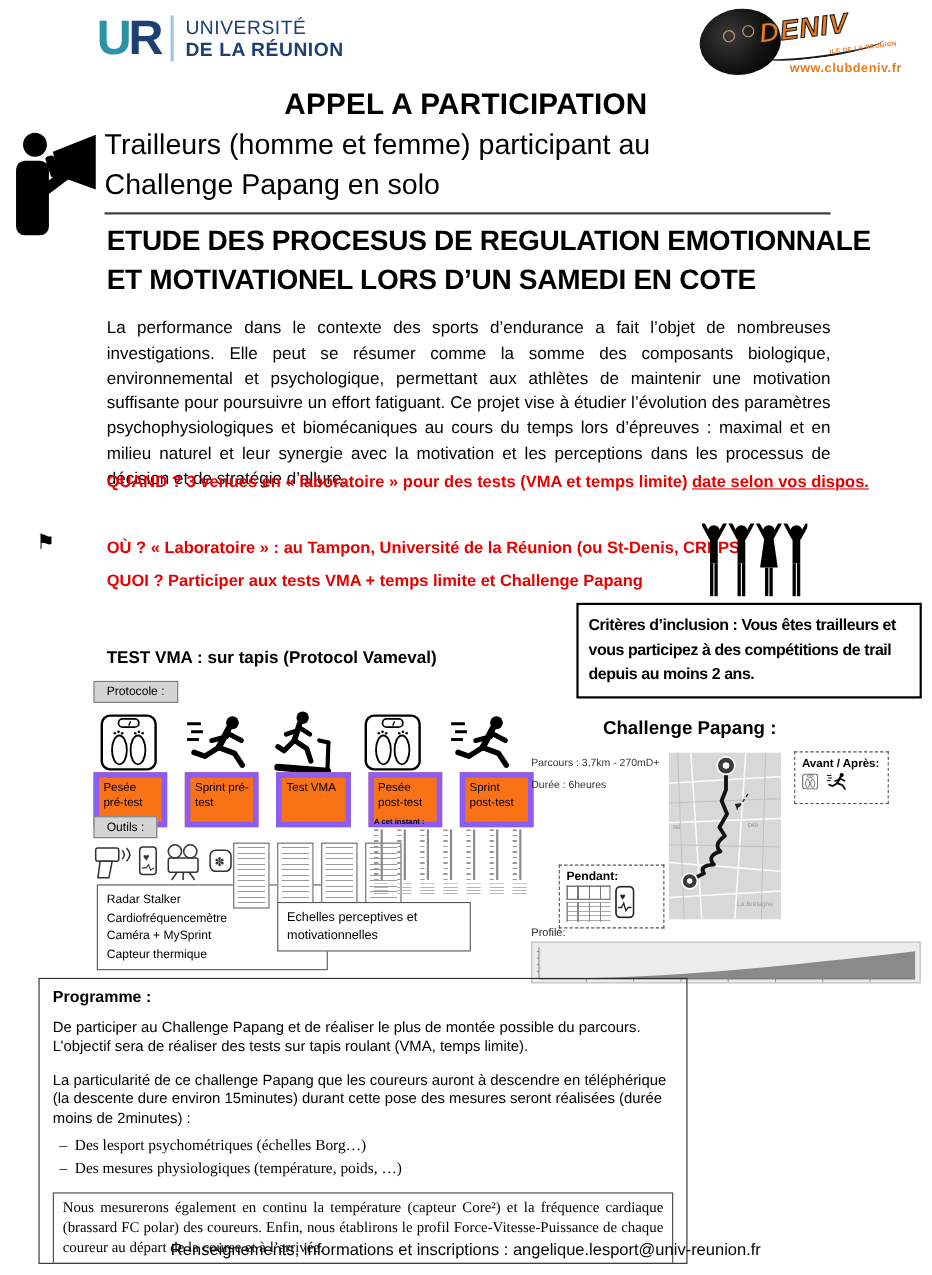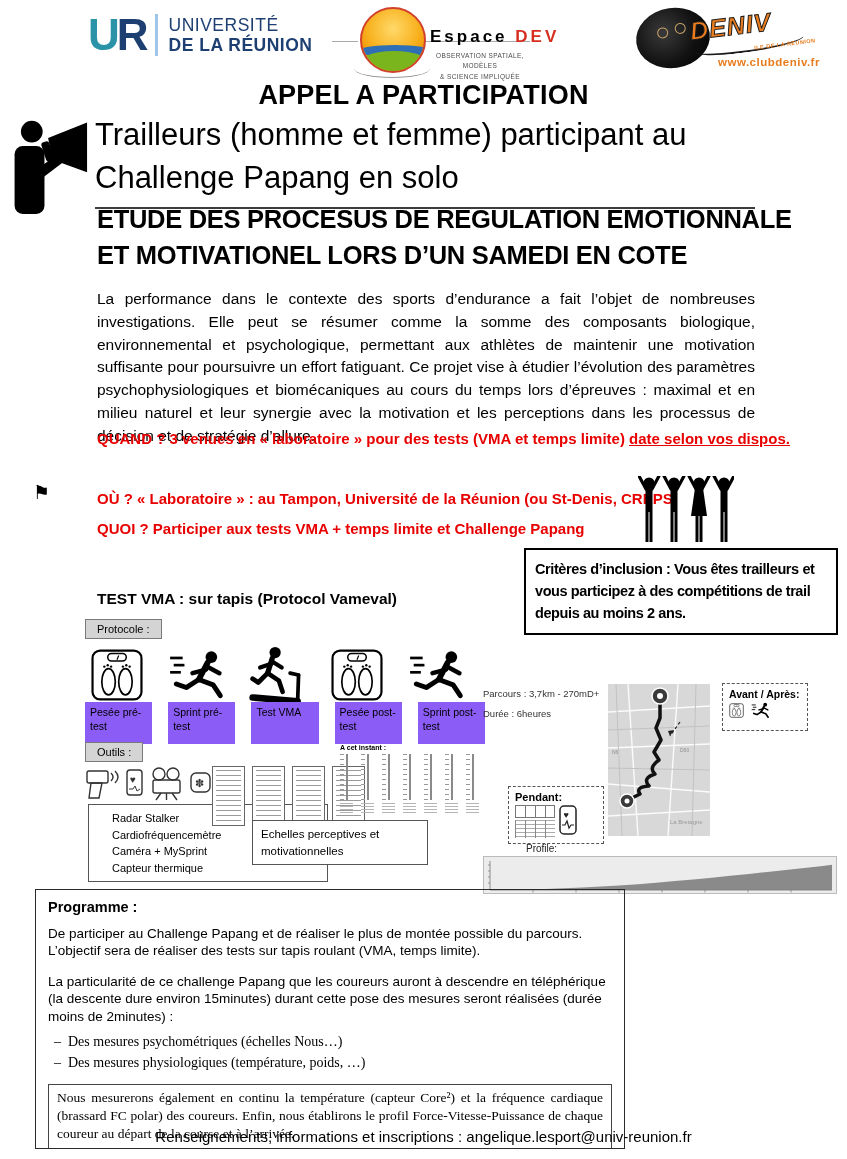--- a/index.html
+++ b/index.html
@@ -35,21 +35,21 @@
   .dn-name{position:absolute;left:54px;top:4px;font-size:25px;font-style:italic;font-weight:700;
     color:#e87c1e;-webkit-text-stroke:1px #1a1a1a;letter-spacing:1px;transform:rotate(-7deg);}
   .dn-swoosh{position:absolute;left:58px;top:28px;width:110px;height:14px;border-bottom:2.5px solid #1a1a1a;border-radius:0 0 60% 40%;transform:rotate(-7deg);}
   .dn-tag{position:absolute;left:118px;top:33px;font-size:5.5px;color:#e87c1e;font-weight:700;transform:rotate(-7deg);letter-spacing:.5px;}
   .dn-url{position:absolute;left:82px;top:48px;font-size:11.5px;font-weight:700;color:#e87c1e;letter-spacing:.5px;}
 
   
   .title{top:80px;left:0;width:100%;text-align:center;font-size:27px;font-weight:700;letter-spacing:.2px;}
   .announce-icon{left:8px;top:118px;}
   .subtitle-wrap{left:95px;top:114px;width:660px;border-bottom:2px solid #3c3c3c;padding-bottom:7px;}
-  .subtitle{width:606px;font-size:31px;line-height:1.38;}
+  .subtitle{width:606px;font-size:26px;line-height:1.38;}
 
   .mainhead{left:97px;top:201px;width:710px;font-size:25.5px;font-weight:700;line-height:1.42;letter-spacing:-.3px;}
   .intro{left:97px;top:288px;width:658px;font-size:15.5px;line-height:1.47;text-align:justify;}
 
   .red{color:#e80000;font-weight:700;font-size:15px;white-space:nowrap;}
   .line-quand{left:97px;top:430px;}
   .line-quand .ul{text-decoration:underline;}
   .line-jour{left:150px;top:461px;}
   .flag{left:33px;top:481px;font-size:19px;color:#000;}
   .line-ou{left:97px;top:490px;}
@@ -60,24 +60,24 @@
   .inclusion-box{left:524px;top:548px;width:292px;border:2px solid #000;background:#fff;
     padding:9px 9px;font-size:14.5px;font-weight:700;line-height:1.5;letter-spacing:-.4px;}
 
   
   .vma-head{left:97px;top:590px;font-size:15.5px;font-weight:700;}
   .chip{background:#d4d4d4;border:1px solid #7a7a7a;font-size:11px;padding:3px 11px;display:inline-block;}
   .chip-protocole{left:85px;top:619px;text-align:center;}
   .steps-icons{left:85px;top:646px;width:400px;display:flex;gap:16px;align-items:center;}
   .step-ic{width:64px;display:flex;justify-content:center;align-items:center;height:58px;}
   .steps-labels{left:85px;top:702px;width:400px;display:flex;gap:16px;}
-  .step-lb{width:62px;height:34px;border:1px solid #8b5cf6;background:#8b5cf6;font-size:10.5px;line-height:1.3;padding:3px 4px;}
+  .step-lb{width:62px;height:34px;border:5px solid #8b5cf6;background:#f97316;font-size:10.5px;line-height:1.3;padding:3px 4px;}
   .chip-outils{left:85px;top:742px;}
   .tools-icons{left:85px;top:766px;}
-  .tools-box{left:88px;top:804px;width:192px;border:1px solid #555;background:#fff;font-size:11px;line-height:1.5;padding:5px 23px;}
+  .tools-box{left:88px;top:804px;width:192px;border:1px solid #555;background:#fff;font-size:11px;line-height:1.5;padding:5px 8px;}
   .sheets-row{left:212px;top:766px;display:flex;gap:7px;}
   .sheet{width:25px;height:52px;border:1px solid #666;background:#fff;padding:3px;}
   .sheet-in{width:100%;height:100%;background:repeating-linear-gradient(to bottom,#9a9a9a 0 1px,transparent 1px 5px);}
   .echelles-box{left:252px;top:820px;width:158px;border:1px solid #555;background:#fff;font-size:11.5px;line-height:1.45;padding:5px 8px;}
   .scales{left:340px;top:744px;width:140px;}
   .sc-title{font-size:7px;font-weight:700;white-space:nowrap;}
   .sc-row{display:flex;gap:8px;margin-top:3px;}
   .sc-col{width:11px;height:46px;
     background:linear-gradient(#8a8a8a,#8a8a8a) no-repeat 6px 0/2px 100%,
     repeating-linear-gradient(to bottom,#999 0 1px,transparent 1px 5px) no-repeat 0 0/4px 100%;}
@@ -96,21 +96,21 @@
   .pendant-lb{font-size:11px;font-weight:700;}
   .pendant-row{display:flex;gap:4px;align-items:flex-start;margin-top:2px;}
   .mini-sheets{width:40px;height:13px;background:
     repeating-linear-gradient(to right,#777 0 1px,transparent 1px 10px),
     repeating-linear-gradient(to bottom,#777 0 1px,transparent 1px 12px),
     linear-gradient(#777,#777) no-repeat 0 100%/100% 1px,
     linear-gradient(#777,#777) no-repeat 100% 0/1px 100%;}
   .mini-scales{width:40px;height:18px;margin-top:2px;background:
     repeating-linear-gradient(to right,#888 0 1px,transparent 1px 10px),
     repeating-linear-gradient(to bottom,#aaa 0 1px,transparent 1px 4px);}
-  .profile-lb{left:483px;top:843px;font-size:10px;color:#222;margin-left:43px;}
+  .profile-lb{left:483px;top:843px;font-size:10px;color:#222;}
   .profile-wrap{left:483px;top:856px;width:352px;height:36px;background:#ececec;border:1px solid #bbb;}
 
   
   .prog-box{left:35px;top:889px;width:590px;height:260px;border:1.5px solid #2a2a2a;box-sizing:border-box;
     padding:8px 12px;font-size:13.5px;line-height:1.3;overflow:hidden;}
   .prog-title{font-weight:700;font-size:14.5px;margin:0 0 8px 0;}
   .prog-p{margin:0;}
   .prog-p3{margin-top:13px;}
   .prog-bullets{margin:7px 0 0 0;padding:0;list-style:none;}
   .prog-bullets li{font-family:"Liberation Serif",serif;font-size:14px;margin:3px 0 0 6px;}
@@ -175,34 +175,20 @@
 
   <div class="abs logo-ur">
     <div class="ur-mono"><span class="u">U</span><span class="r">R</span></div>
     <div class="ur-sep"></div>
     <div class="ur-text">
       <div>UNIVERSITÉ</div>
       <div class="b">DE LA RÉUNION</div>
     </div>
   </div>
 
-  <div class="abs logo-ed">
-    <div class="ed-line" style="left:0;width:26px;"></div>
-    <div class="ed-line" style="left:92px;width:106px;"></div>
-    <div class="ed-circle">
-      <div class="ed-wave"></div>
-      <div class="ed-hill"></div>
-    </div>
-    <div class="ed-swoosh"></div>
-    <div class="ed-name"><span>Espace</span> <span class="dev">DEV</span></div>
-    <div class="ed-sub">
-      <div>OBSERVATION SPATIALE, MODÈLES</div>
-      <div>&amp; SCIENCE IMPLIQUÉE</div>
-    </div>
-  </div>
 
   <div class="abs logo-dn">
     <div class="dn-blob">
       <div class="dn-eye" style="left:22px;top:18px;"></div>
       <div class="dn-eye" style="left:40px;top:16px;"></div>
     </div>
     <div class="dn-name">DENIV</div>
     <div class="dn-swoosh"></div>
     <div class="dn-tag">ILE DE LA REUNION</div>
     <div class="dn-url">www.clubdeniv.fr</div>
@@ -392,20 +378,21 @@
           <div class="sc-col"></div>
           <div class="sc-cap"></div>
         </div>
       <div>
           <div class="sc-col"></div>
           <div class="sc-cap"></div>
         </div>
     </div>
   </div>
 
+  <div class="abs ch-head">Challenge Papang :</div>
   <div class="abs ch-meta1">Parcours : 3,7km - 270mD+</div>
   <div class="abs ch-meta2">Durée : 6heures</div>
 
   <svg class="abs map" width="102" height="152" viewBox="0 0 102 152">
     <rect width="102" height="152" fill="#d8d8d8"></rect>
     <g stroke="#ffffff" stroke-width="1.4" opacity=".9">
       <line x1="0" y1="28" x2="102" y2="22"></line>
       <line x1="0" y1="64" x2="102" y2="60"></line>
       <line x1="20" y1="0" x2="30" y2="152"></line>
       <line x1="70" y1="0" x2="60" y2="152"></line>
@@ -478,21 +465,21 @@
       </g>
     </svg>
   </div>
 
   <div class="abs prog-box">
     <p class="prog-title">Programme :</p>
     <p class="prog-p">De participer au Challenge Papang et de réaliser le plus de montée possible du parcours.</p>
     <p class="prog-p">L’objectif sera de réaliser des tests sur tapis roulant (VMA, temps limite).</p>
     <p class="prog-p prog-p3">La particularité de ce challenge Papang que les coureurs auront à descendre en téléphérique (la descente dure environ 15minutes) durant cette pose des mesures seront réalisées (durée moins de 2minutes) :</p>
     <ul class="prog-bullets">
-      <li>Des mesures psychométriques (échelles Nous…)</li>
+      <li>Des lesport psychométriques (échelles Borg…)</li>
       <li>Des mesures physiologiques (température, poids, …)</li>
     </ul>
     <div class="prog-note">Nous mesurerons également en continu la température (capteur Core²) et la fréquence cardiaque (brassard FC polar) des coureurs. Enfin, nous établirons le profil Force-Vitesse-Puissance de chaque coureur au départ de la course et à l’arrivée.</div>
   </div>
 
 
   <div class="abs footer">Renseignements, informations et inscriptions : angelique.lesport@univ-reunion.fr</div>
 
 </div>
 

